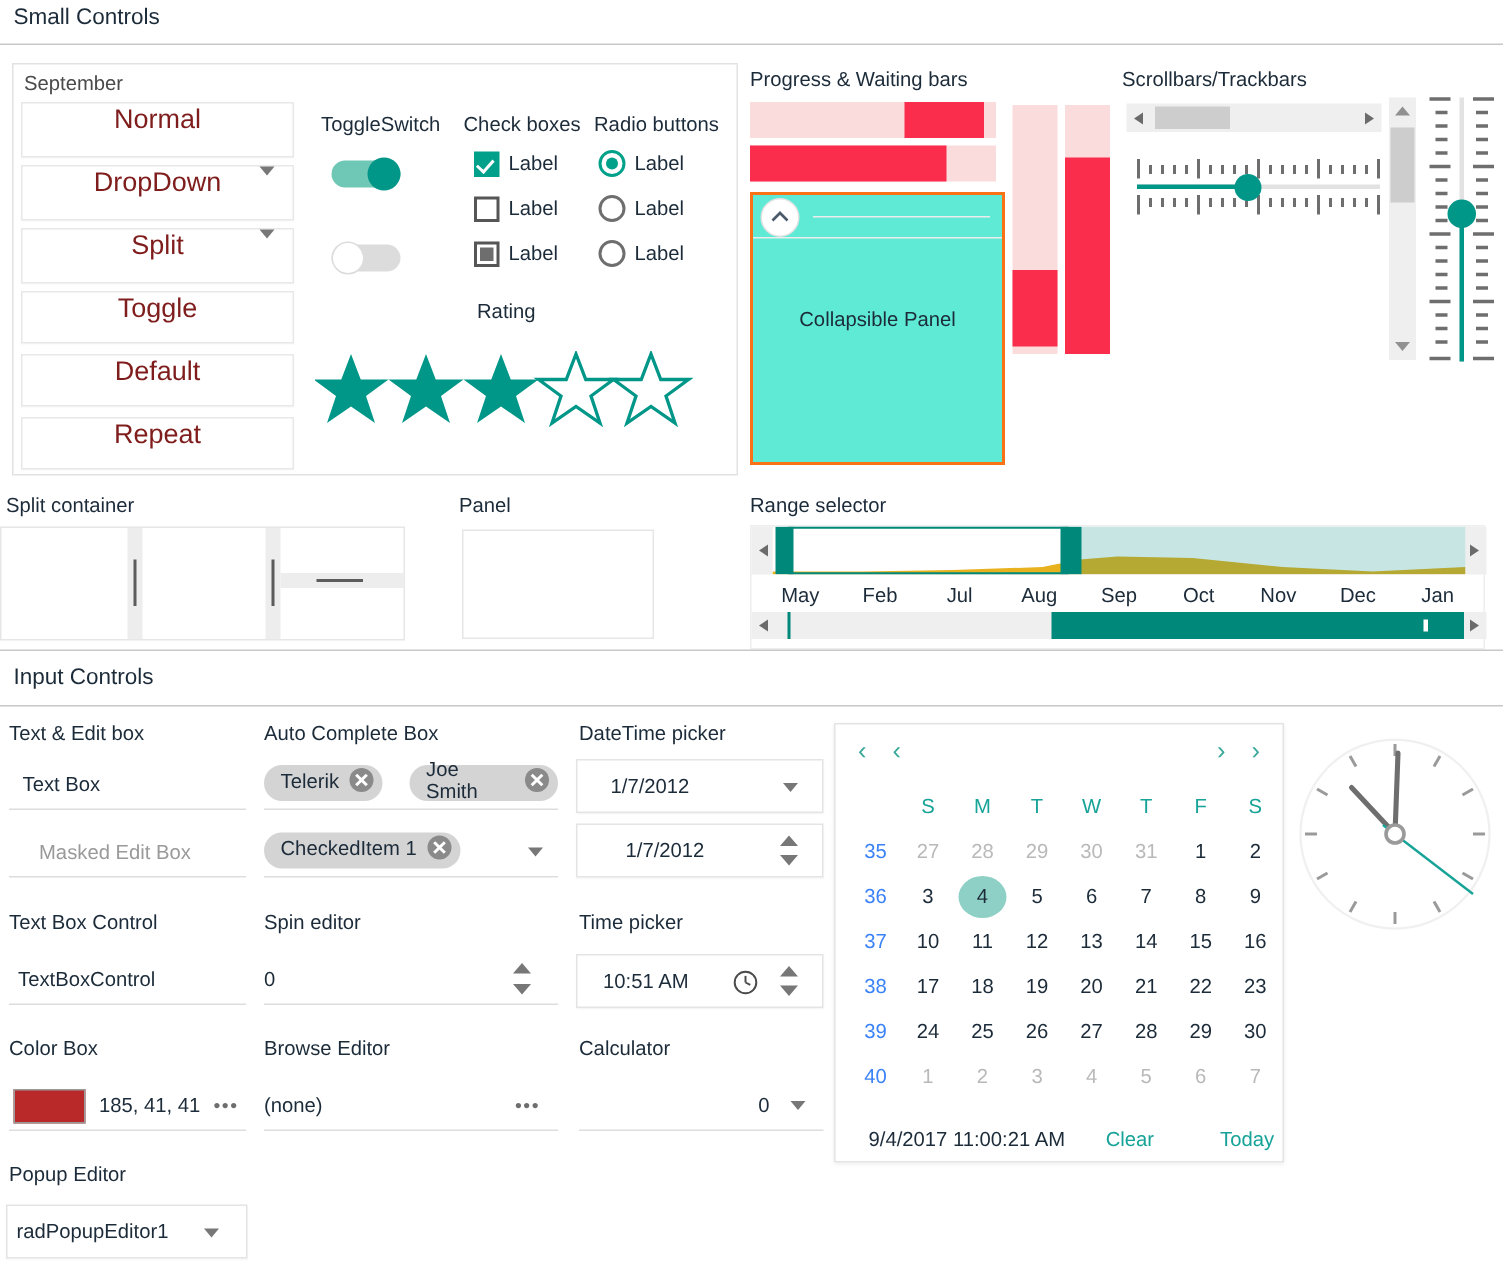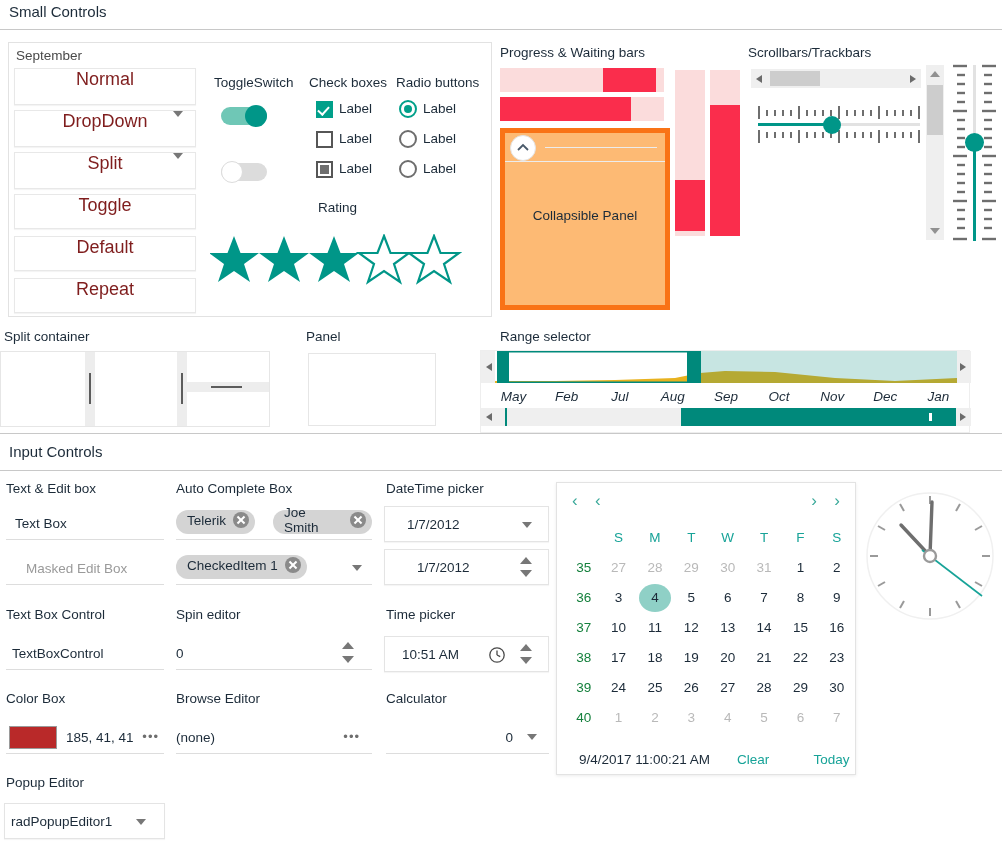--- a/index.html
+++ b/index.html
@@ -128,22 +128,22 @@
 
   .lbl { position: absolute; font-size: 13.5px; color: #1c2b39; }
 
   
   .pbar { position: absolute; background: #fbdcdc; }
   .pfill { position: absolute; background: #fa2d4c; }
 
   
   .collapsible {
     position: absolute;
-    background: #fdba74;
-    border: 5px solid #f97316;
+    background: #5eead4;
+    border: 2px solid #f97316;
   }
   .collapsible .hdr {
     position: absolute; left: 0; top: 0; right: 0; height: 29px;
     border-bottom: 1px solid #ececec;
   }
   .collapsible .chev {
     position: absolute; left: 5px; top: 2px;
     width: 26px; height: 26px;
     border-radius: 50%;
     border: 1px solid #e3e3e3;
@@ -263,21 +263,21 @@
   .cal-title {
     position: absolute; width: 100%; text-align: center;
     font-size: 14px; color: #17a398;
   }
   .cal-grid { position: absolute; left: 0; right: 0; }
   .cal-row { display: flex; }
   .cal-cell {
     width: 37px; text-align: center; font-size: 13.5px;
     line-height: 30px; position: relative;
   }
-  .cal-cell.wk   { color: #15803d; width: 34px; }
+  .cal-cell.wk   { color: #3b82f6; width: 34px; }
   .cal-cell.dow  { color: #17a398; }
   .cal-cell.out  { color: #b9b9b9; }
   .cal-cell.cur  { color: #1c2b39; cursor: pointer; }
   .cal-cell.sel  { color: #1c2b39; cursor: pointer; }
   .cal-cell.sel::before {
     content:""; position:absolute; left:50%; top:50%;
     transform: translate(-50%,-50%);
     width: 32px; height: 28px; border-radius: 50%;
     background: #8fd0c6; z-index: 0;
   }
@@ -517,21 +517,21 @@
   <div class="splitter-v" style="left:176px; top:0; width:10px; height:74px;"></div>
   <div class="grip-v" style="left:180px; top:21px; height:31px;"></div>
   <div class="splitter-h" style="left:186px; top:30px; width:82px; height:10px;"></div>
   <div class="grip-h" style="left:210px; top:34px; width:31px;"></div>
 </div>
 
 <div class="cap" style="left:306px; top:329px;">Panel</div>
 <div class="boxframe" style="left:308px; top:353px; width:128px; height:73px;"></div>
 
 <div class="cap" style="left:500px; top:329px;">Range selector</div>
-<div class="rs-wrap" style="left:480px; top:350px; width:490px; height:83px;font-style:italic;">
+<div class="rs-wrap" style="left:500px; top:350px; width:490px; height:83px;">
 
   <div class="rs-chart" style="left:0; top:0; width:490px; height:32px; background:#efefef;">
     <span class="arrow-l" style="left:5px; top:12px;"></span>
     <span class="arrow-r" style="right:5px; top:12px;"></span>
     <svg width="462" height="32" style="position:absolute; left:14px; top:0;">
       <rect x="0" y="0" width="462" height="32" fill="#fff"></rect>
       <path d="M0,30 L60,30 L120,29 L180,27 L205,22 L230,20 L280,21 L340,27 L400,30 L462,27 L462,32 L0,32 Z" fill="#e8b21f"></path>
       <rect x="196" y="0" width="266" height="32" fill="#00897b" opacity="0.22"></rect>
       <rect x="12" y="0" width="184" height="32" fill="none" stroke="#00897b" stroke-width="3"></rect>
       <rect x="2" y="0" width="12" height="32" fill="#00897b"></rect>

